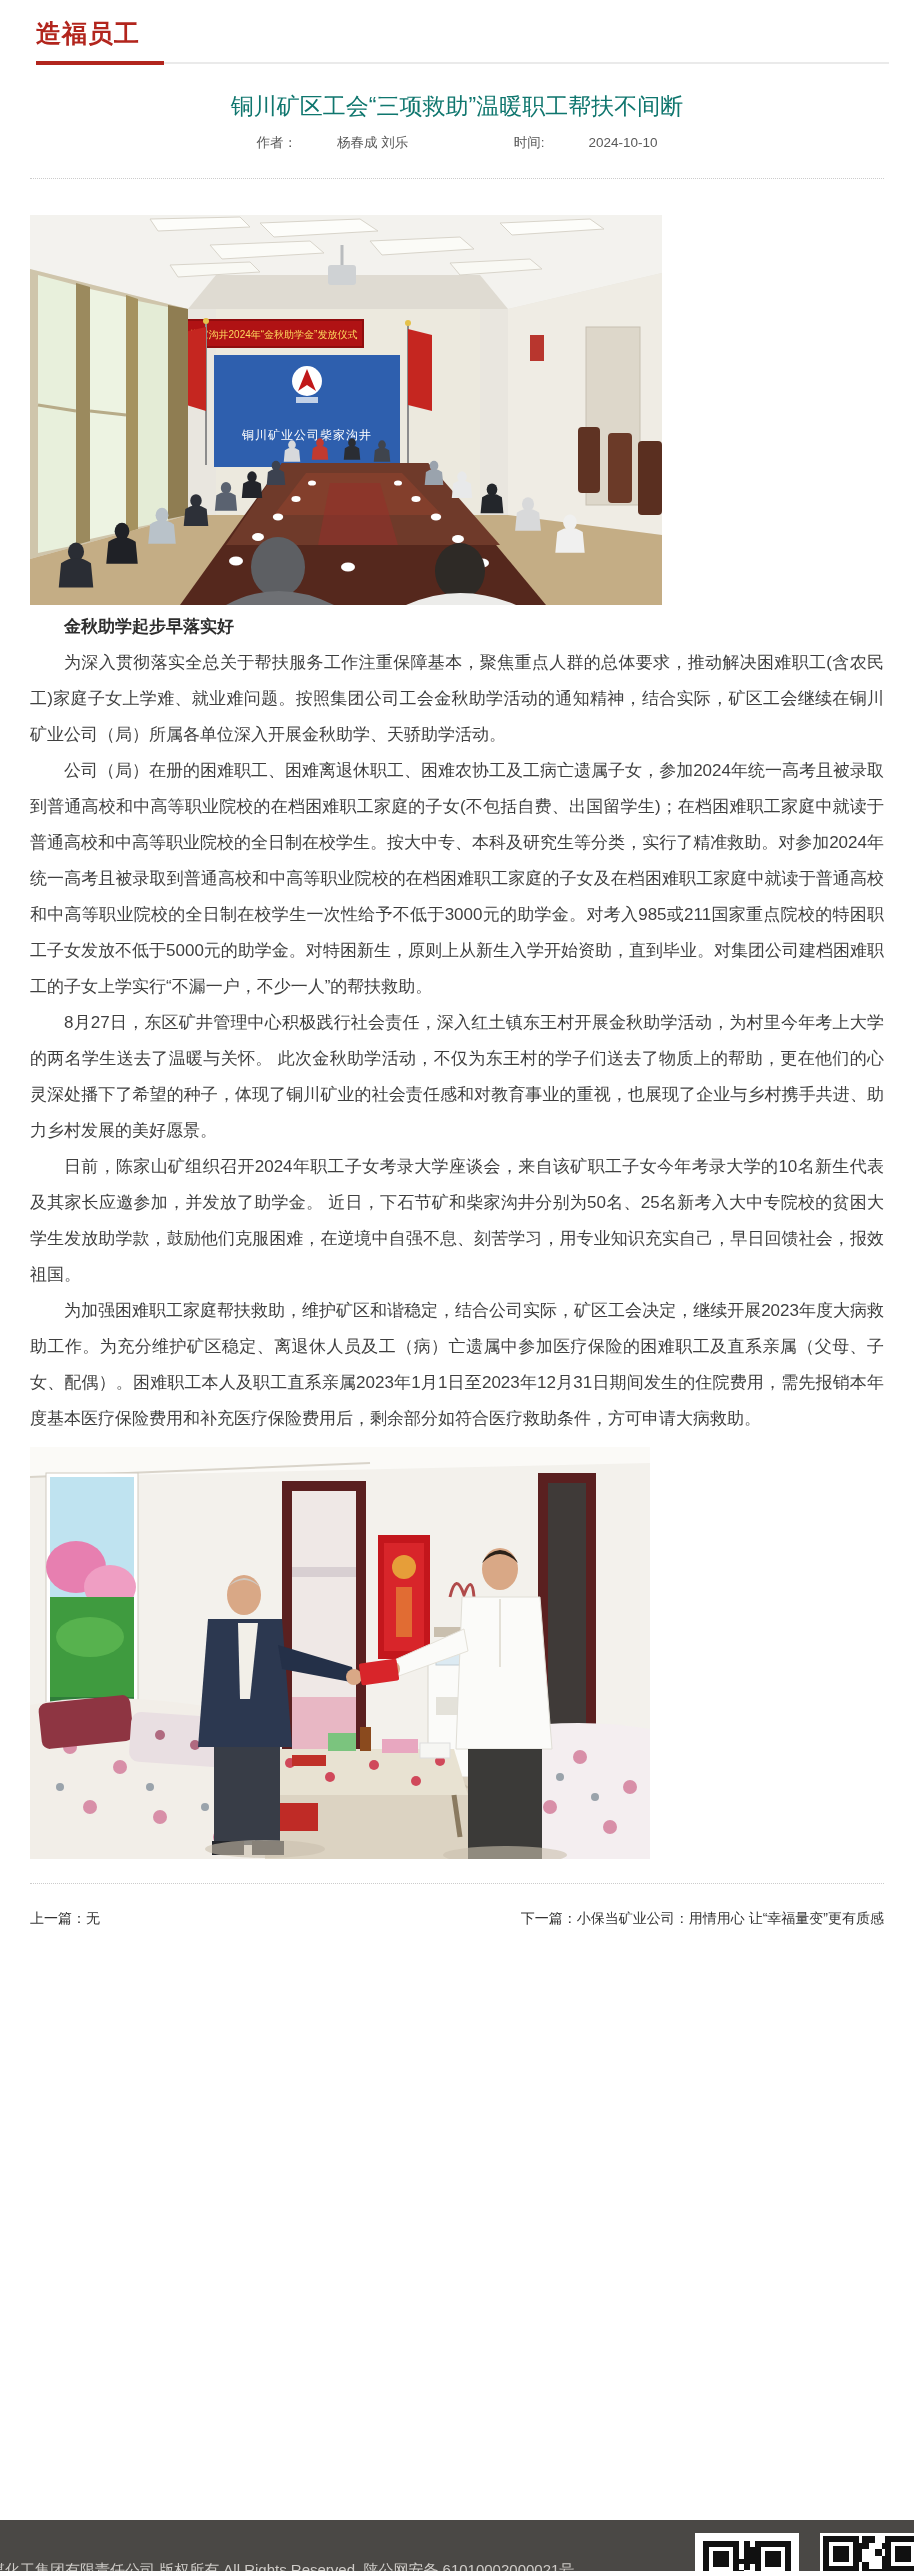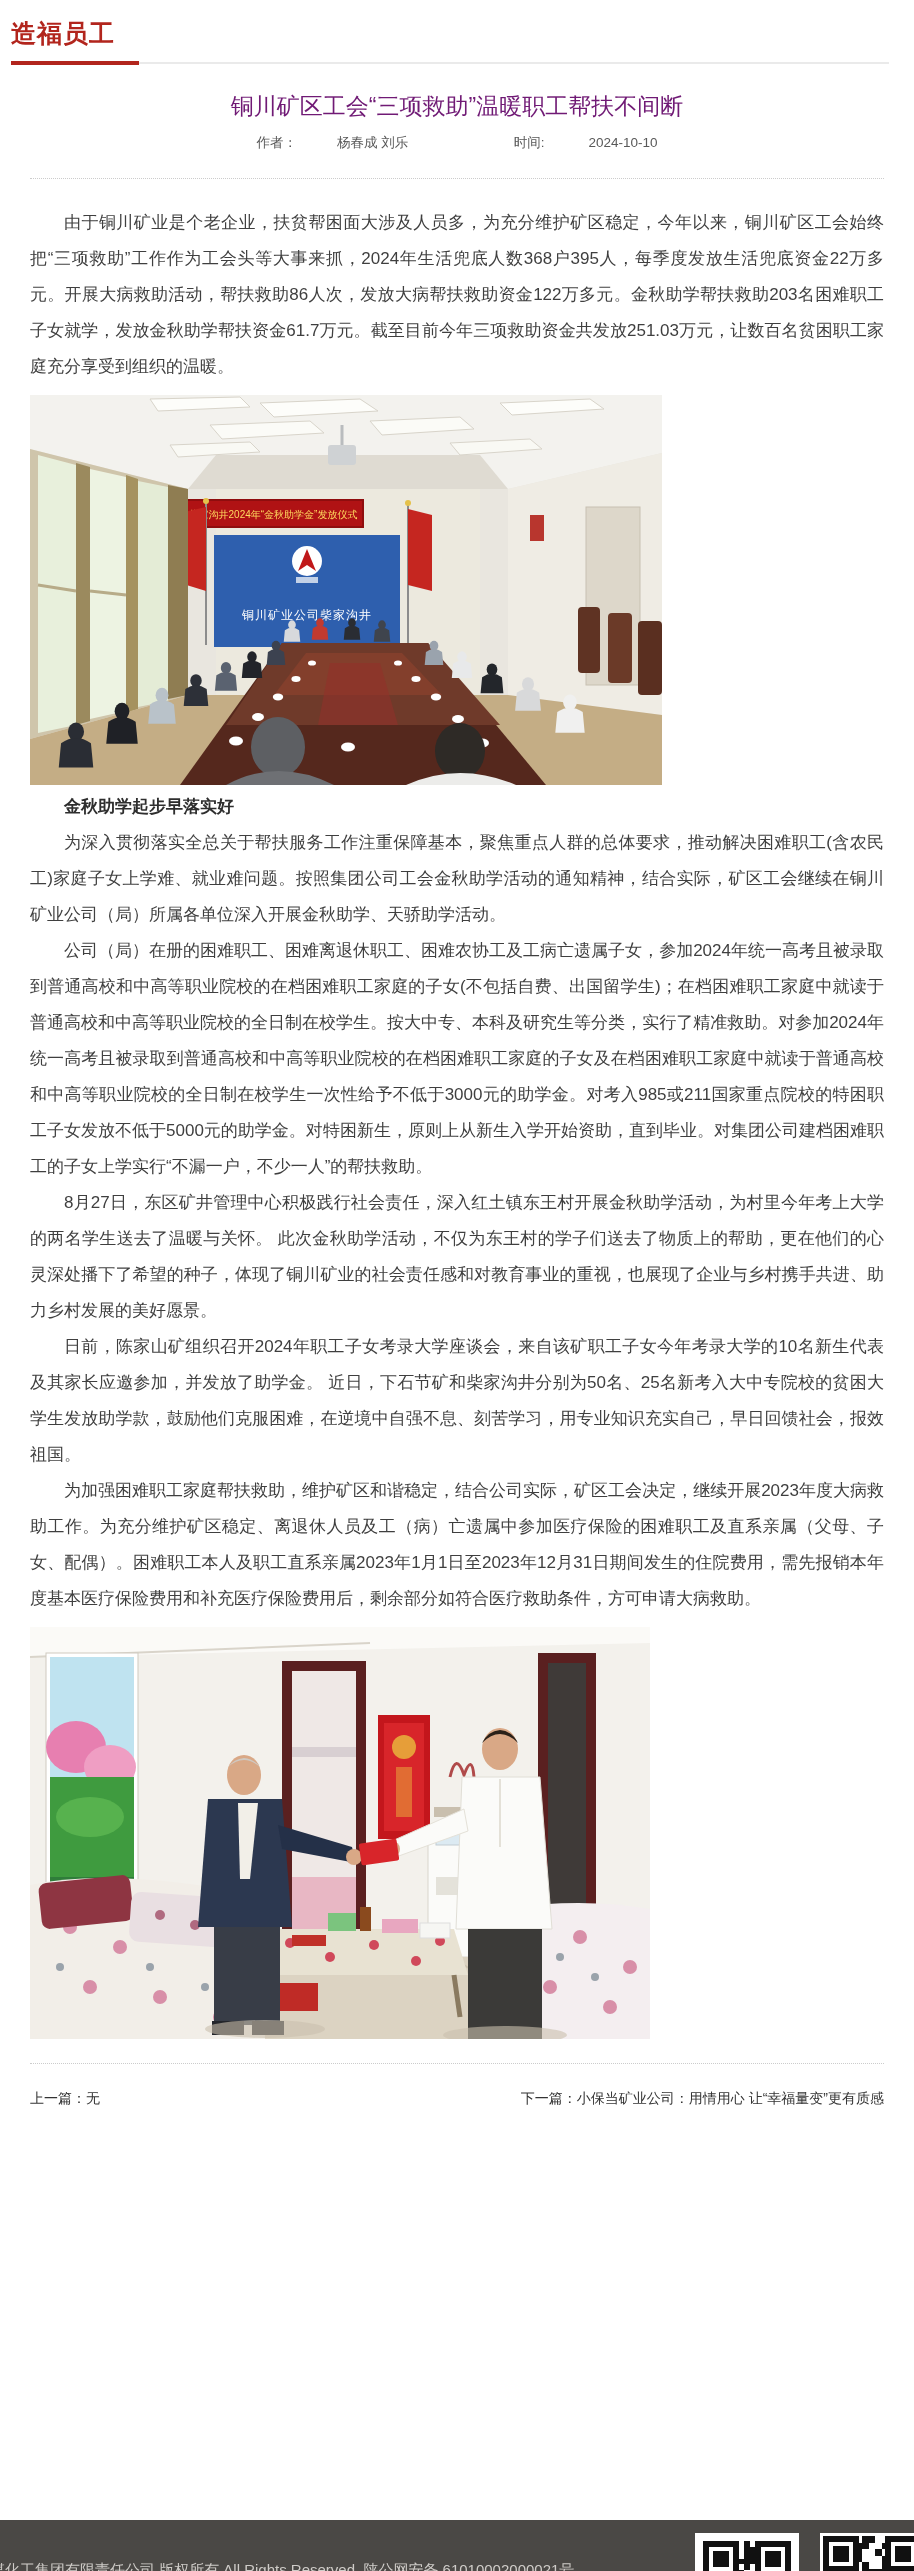--- a/index.html
+++ b/index.html
@@ -1,27 +1,27 @@
 <!DOCTYPE html>
 <html><head>
 <meta charset="utf-8">
 <style>
   html,body{margin:0;padding:0;}
   body{width:914px;height:2571px;overflow:hidden;position:relative;background:#ffffff;
        font-family:"Liberation Sans","DejaVu Sans",sans-serif;}
   .page{position:relative;width:914px;height:2571px;overflow:hidden;}
 
   
-  .topbar{padding:16px 25px 0 11px;}
+  .topbar{padding:16px 25px 0 36px;}
   .section-label{font-size:25px;font-weight:600;color:#b2251d;letter-spacing:1px;line-height:34px;}
   .rule{position:relative;margin-top:12px;border-bottom:2px solid #eaeaea;height:0;}
   .rule .red-seg{position:absolute;left:0;bottom:-3px;width:128px;height:4px;background:#b2251d;}
 
   
-  .art-title{margin:26px 30px 0 30px;text-align:center;font-size:23px;font-weight:500;color:#701a75;line-height:32px;}
+  .art-title{margin:26px 30px 0 30px;text-align:center;font-size:23px;font-weight:500;color:#0f766e;line-height:32px;}
   .meta{margin-top:12px;text-align:center;font-size:13.5px;color:#595959;}
   .meta span{margin:0 20px;}
   .dashed{margin:26px 30px 0 30px;border-top:1px dotted #cccccc;height:0;}
 
   
   .body{padding:26px 30px 0 30px;}
   .para{margin:0;text-indent:2em;text-align:justify;font-size:17px;line-height:36px;color:#3f3f3f;}
   .subhead{margin:0;text-indent:2em;text-align:justify;font-size:17px;line-height:36px;color:#2e2e2e;font-weight:bold;}
 
   figure{margin:10px auto 4px auto;display:block;}
@@ -61,23 +61,20 @@
   <div class="meta">
     <span>作者：</span><span>杨春成 刘乐</span>
     <span style="display:inline-block;width:18px;"></span>
     <span>时间:</span> <span>2024-10-10</span>
   </div>
 
   <div class="dashed"></div>
 
   <div class="body">
 
-    <div>
-        <p class="para">由于铜川矿业是个老企业，扶贫帮困面大涉及人员多，为充分维护矿区稳定，今年以来，铜川矿区工会始终把“三项救助”工作作为工会头等大事来抓，2024年生活兜底人数368户395人，每季度发放生活兜底资金22万多元。开展大病救助活动，帮扶救助86人次，发放大病帮扶救助资金122万多元。金秋助学帮扶救助203名困难职工子女就学，发放金秋助学帮扶资金61.7万元。截至目前今年三项救助资金共发放251.03万元，让数百名贫困职工家庭充分享受到组织的温暖。</p>
-      </div>
 
     <figure>
       <svg width="632" height="390" viewBox="0 0 632 390">
         <defs>
           <g id="person">
             <ellipse cx="0" cy="-15" rx="7" ry="8"></ellipse>
             <path d="M-13,-5 Q0,-14 13,-5 L15,16 L-15,16 Z"></path>
           </g>
         </defs>
 

